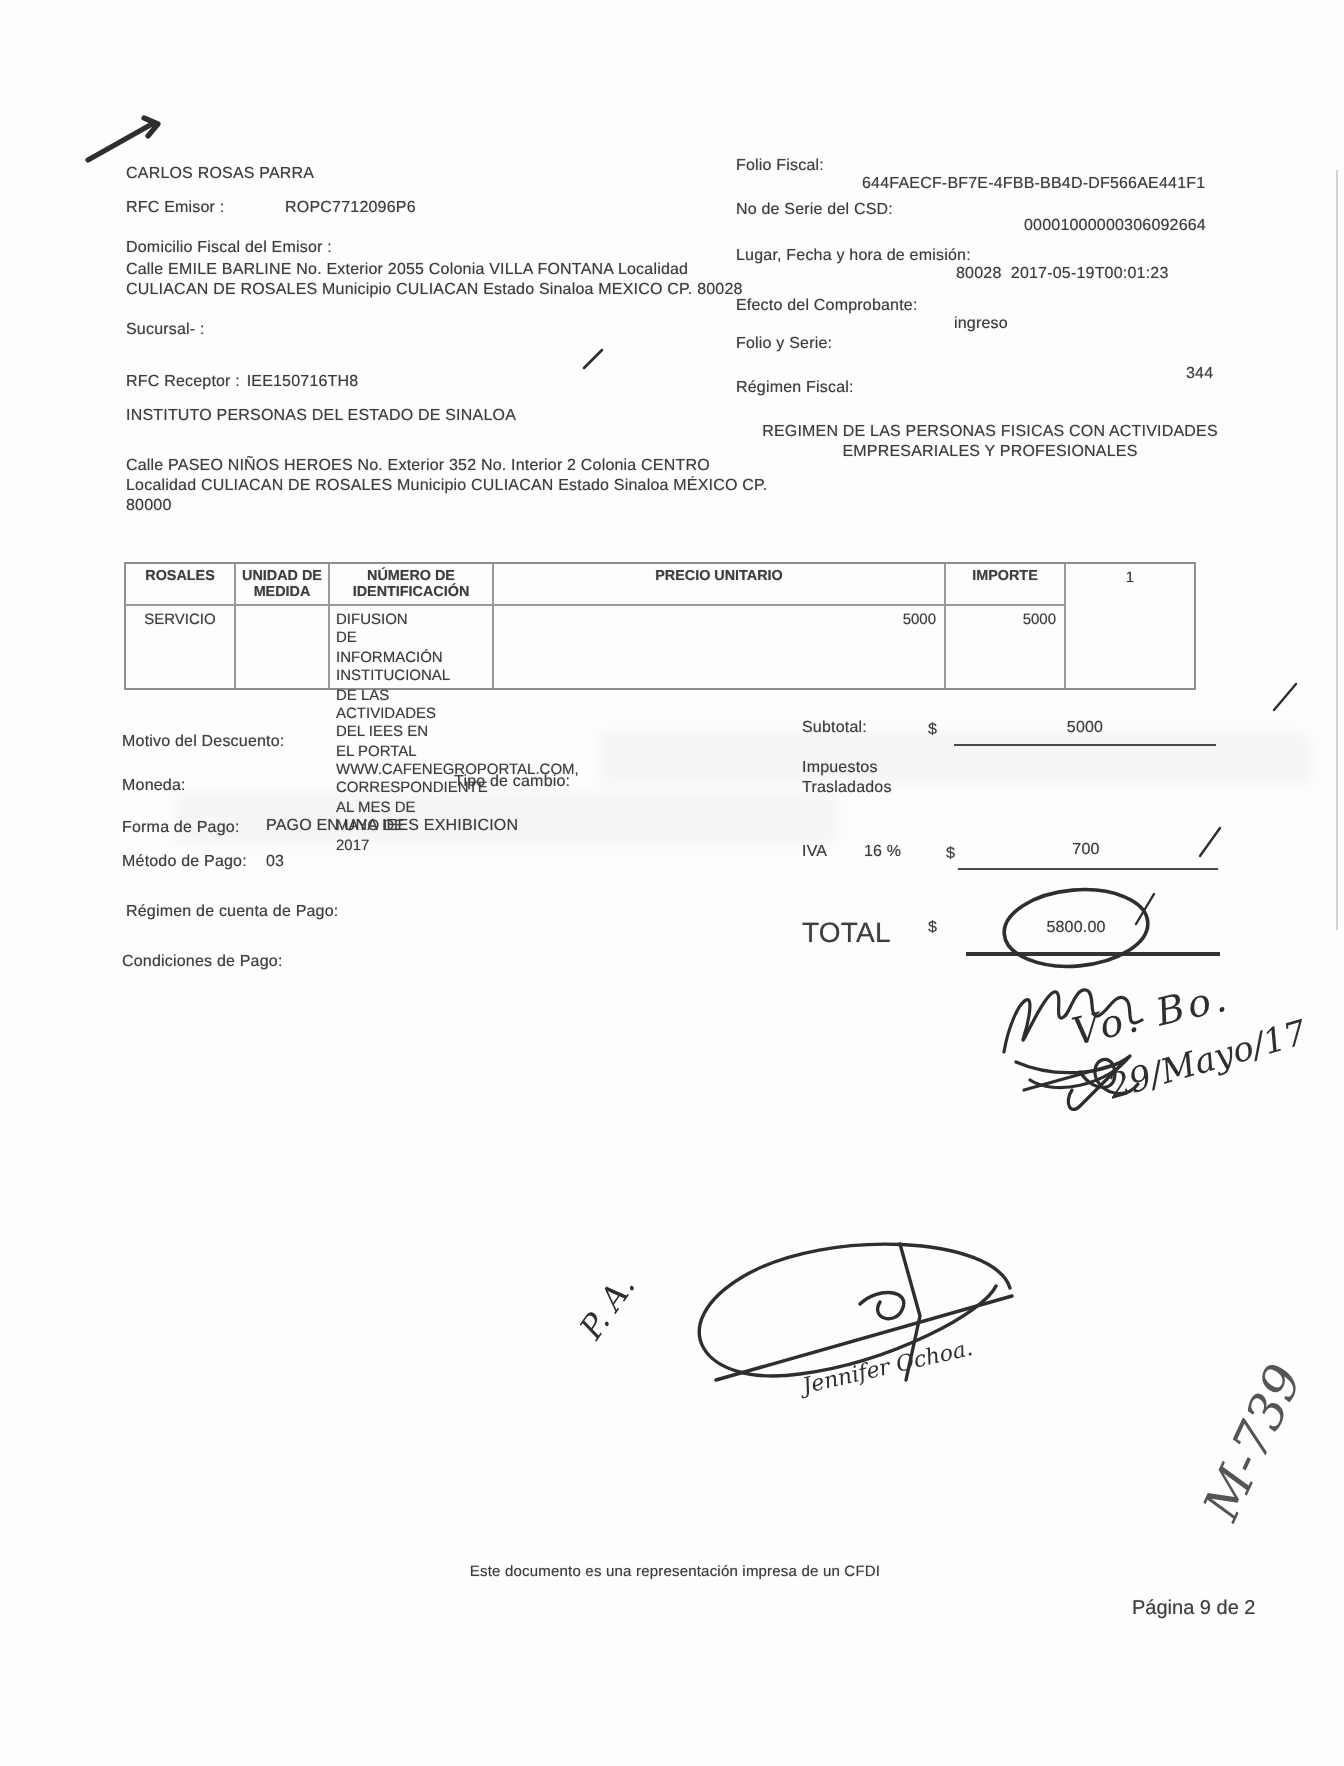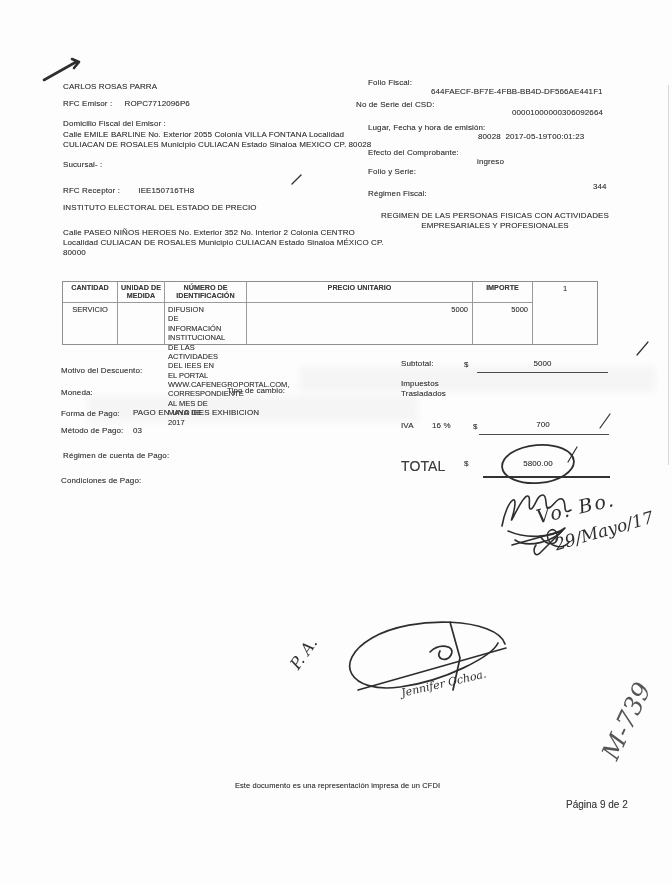--- a/index.html
+++ b/index.html
@@ -39,53 +39,53 @@
 </head>
 <body>
 
 <div class="abs noise" style="left:300px;top:366px;width:355px;height:26px"></div>
 <div class="abs noise" style="left:88px;top:396px;width:330px;height:26px"></div>
 <div class="abs" style="left:668px;top:85px;width:1px;height:380px;background:#d5d5d5"></div>
 
 <div class="abs doc b" style="left:63px;top:82px">CARLOS ROSAS PARRA</div>
 <div class="abs doc" style="left:63px;top:99px">
   <span class="b">RFC Emisor :</span>
-  <span style="margin-left:10px">ROPC7712096P6</span>
+  <span style="margin-left:28px">ROPC7712096P6</span>
 </div>
 <div class="abs doc b" style="left:63px;top:119px">Domicilio Fiscal del Emisor :</div>
 <div class="abs doc" style="left:63px;top:130px;width:318px">Calle EMILE BARLINE No. Exterior 2055 Colonia VILLA FONTANA Localidad CULIACAN DE ROSALES Municipio CULIACAN Estado Sinaloa MEXICO CP. 80028</div>
 <div class="abs doc b" style="left:63px;top:160px">Sucursal- :</div>
 
 <div class="abs doc b" style="left:368px;top:78px">Folio Fiscal:</div>
 <div class="abs doc" style="left:431px;top:87px">644FAECF-BF7E-4FBB-BB4D-DF566AE441F1</div>
 
-<div class="abs doc b" style="left:356px;top:100px">No de Serie del CSD:</div>
+<div class="abs doc b" style="left:368px;top:100px">No de Serie del CSD:</div>
 <div class="abs doc" style="left:512px;top:108px">00001000000306092664</div>
 
 <div class="abs doc b" style="left:368px;top:123px">Lugar, Fecha y hora de emisión:</div>
 <div class="abs doc" style="left:478px;top:132px;white-space:pre">80028  2017-05-19T00:01:23</div>
 
 <div class="abs doc b" style="left:368px;top:148px">Efecto del Comprobante:</div>
 <div class="abs doc" style="left:477px;top:157px">ingreso</div>
 
 <div class="abs doc b" style="left:368px;top:167px">Folio y Serie:</div>
 <div class="abs doc" style="left:593px;top:182px">344</div>
 
 <div class="abs doc b" style="left:368px;top:189px">Régimen Fiscal:</div>
 <div class="abs doc c" style="left:375px;top:211px;width:240px">REGIMEN DE LAS PERSONAS FISICAS CON ACTIVIDADES EMPRESARIALES Y PROFESIONALES</div>
 
 <div class="abs doc" style="left:63px;top:186px">
   <span class="b">RFC Receptor :</span>
-  <span style="margin-left:16px">IEE150716TH8</span>
+  <span style="margin-left:1px">IEE150716TH8</span>
 </div>
-<div class="abs doc b" style="left:63px;top:203px">INSTITUTO ELECTORAL DEL ESTADO DE PRECIO</div>
+<div class="abs doc b" style="left:63px;top:203px">INSTITUTO PERSONAS DEL ESTADO DE SINALOA</div>
 <div class="abs doc" style="left:63px;top:228px;width:322px">Calle PASEO NIÑOS HEROES No. Exterior 352 No. Interior 2 Colonia CENTRO Localidad CULIACAN DE ROSALES Municipio CULIACAN Estado Sinaloa MÉXICO CP. 80000</div>
 
 <div class="abs items">
-  <div class="hcell">CANTIDAD</div>
+  <div class="hcell">ROSALES</div>
   <div class="hcell">UNIDAD DE MEDIDA</div>
   <div class="hcell">NÚMERO DE IDENTIFICACIÓN</div>
   <div class="hcell">PRECIO UNITARIO</div>
   <div class="hcell">IMPORTE</div>
 
   <div class="dcell c">1</div>
   <div class="dcell c">SERVICIO</div>
   <div class="dcell"></div>
   <div class="dcell" style="padding-left:3px;padding-right:32px;line-height:1.25">DIFUSION DE INFORMACIÓN INSTITUCIONAL DE LAS ACTIVIDADES DEL IEES EN EL PORTAL WWW.CAFENEGROPORTAL.COM, CORRESPONDIENTE AL MES DE MAYO DE 2017</div>
   <div class="dcell r" style="padding-right:4px">5000</div>

